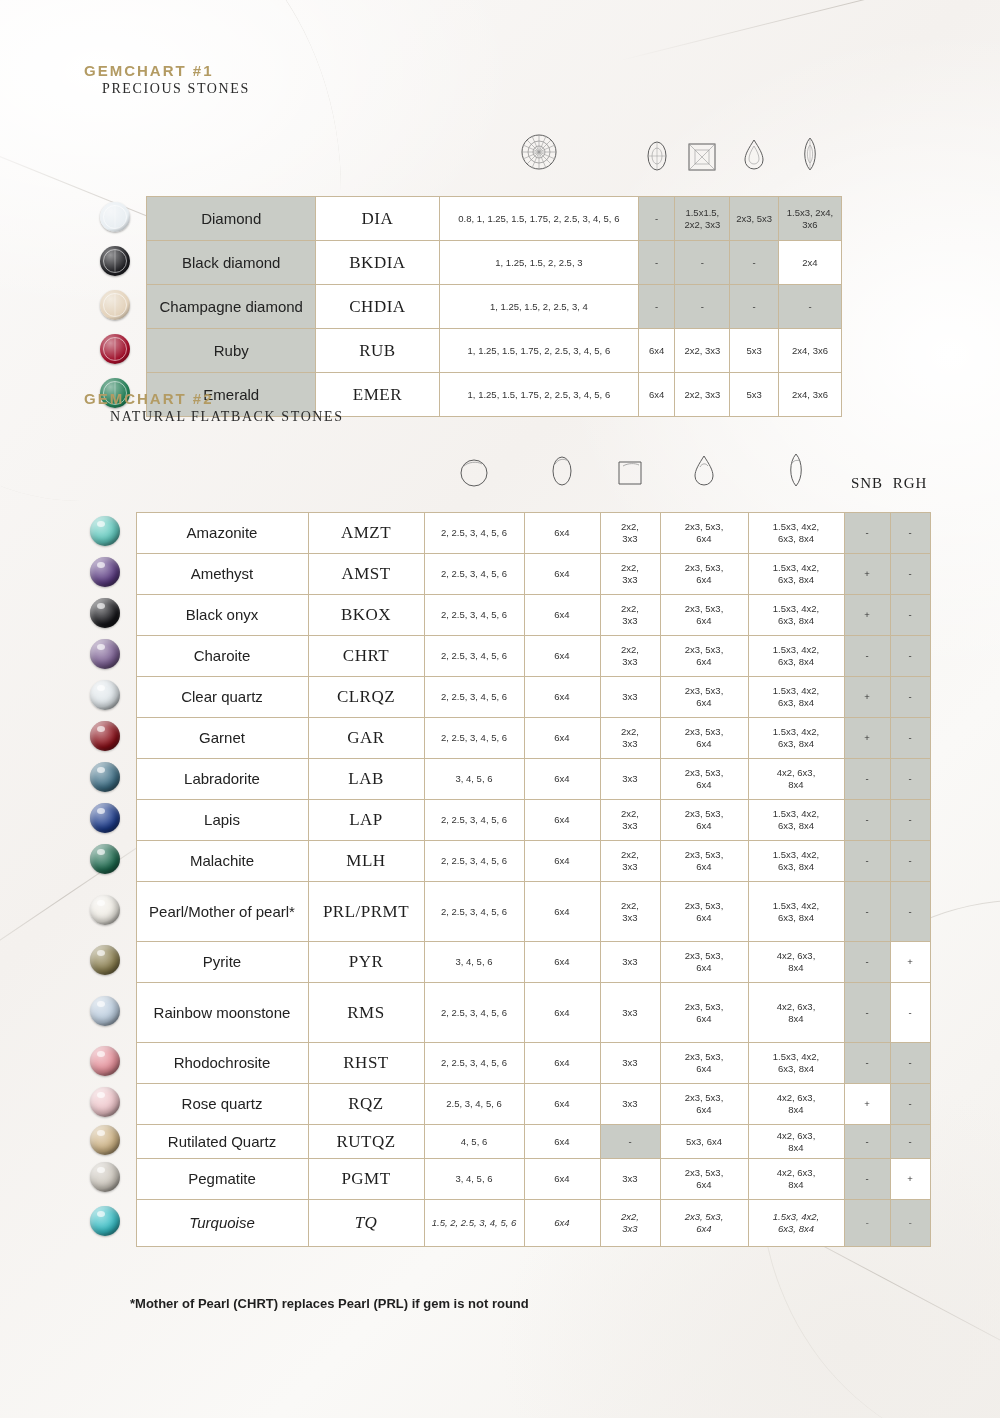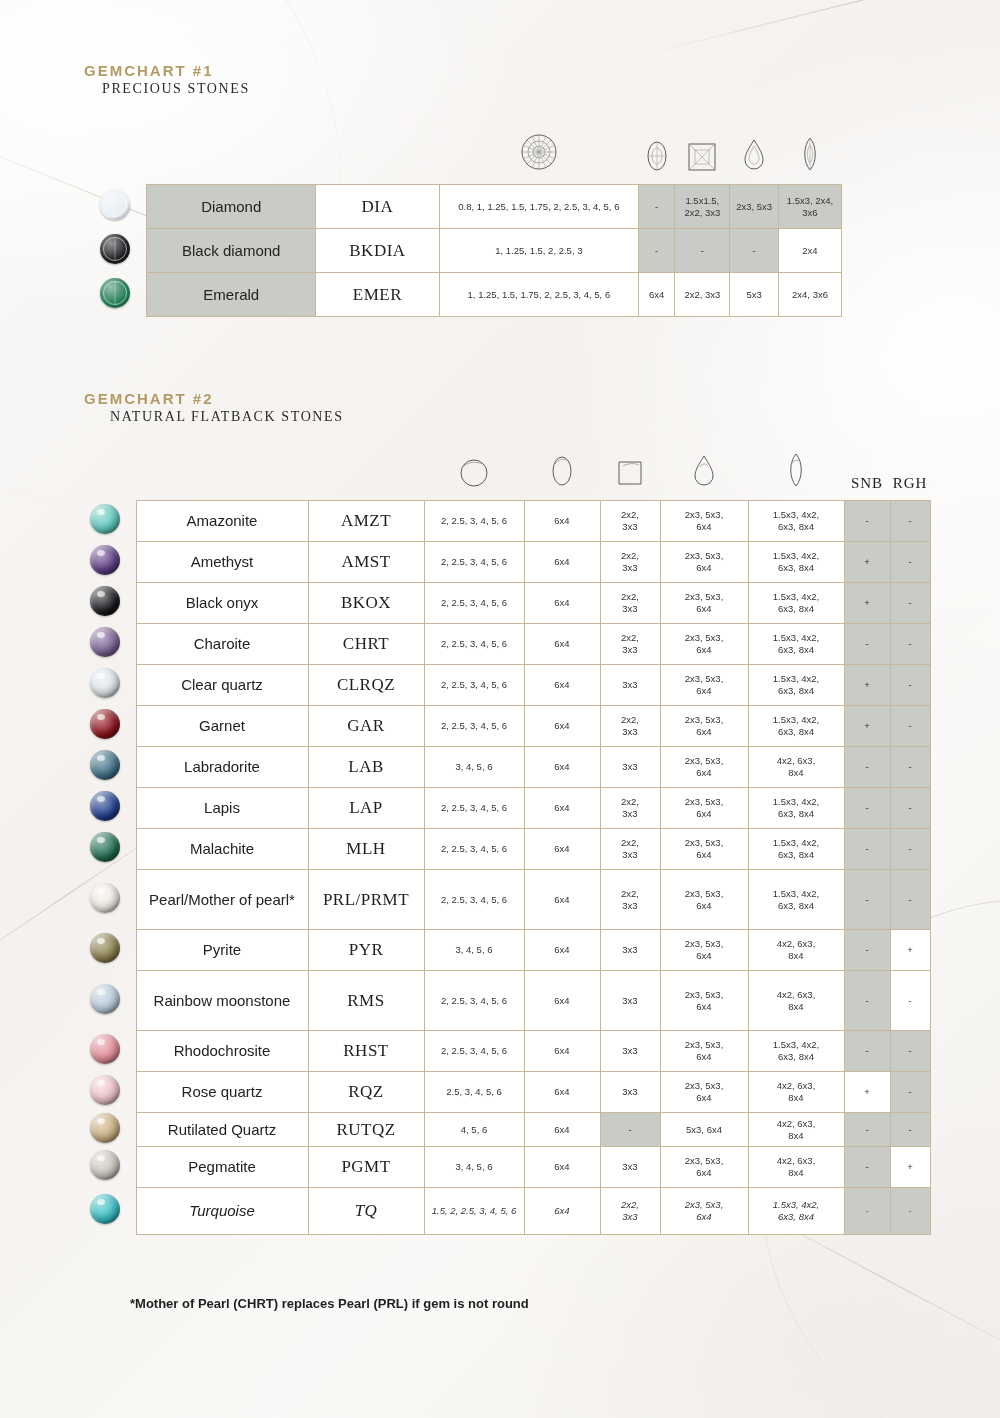--- a/index.html
+++ b/index.html
@@ -125,21 +125,21 @@
   }
   .grey { background: #c9ccc6 !important; }
   .white { background: #ffffff !important; }
 
   
   .icon-row td {
     border: none;
     background: transparent;
     height: 56px;
     vertical-align: bottom;
-    padding-bottom: 8px;
+    padding-bottom: 20px;
   }
   #table2 .icon-row td { height: 52px; }
   .hdr-label {
     font-family: "Liberation Serif", serif;
     font-size: 15px;
     letter-spacing: 1px;
     color: #1e1e1e;
     vertical-align: bottom;
     padding-bottom: 8px;
   }
@@ -291,20 +291,40 @@
         </tr>
         <tr style="height: 44px;">
           <td class="gem-cell"><span class="facet" style="background:radial-gradient(circle at 35% 30%, rgb(152,152,154), #1b1b1f 62%, rgb(12,12,14) 100%)"></span></td>
           <td class="name-cell">Black diamond</td>
           <td class="code-cell">BKDIA</td>
           <td class="size-cell white">1, 1.25, 1.5, 2, 2.5, 3</td>
           <td class="size-cell grey">-</td>
           <td class="size-cell grey">-</td>
           <td class="size-cell grey">-</td>
           <td class="size-cell white">2x4</td>
+        </tr>
+        <tr style="height: 44px;">
+          <td class="gem-cell"><span class="facet" style="background:radial-gradient(circle at 35% 30%, rgb(242,235,224), #e3d2bb 62%, rgb(102,95,84) 100%)"></span></td>
+          <td class="name-cell">Champagne diamond</td>
+          <td class="code-cell">CHDIA</td>
+          <td class="size-cell white">1, 1.25, 1.5, 2, 2.5, 3, 4</td>
+          <td class="size-cell grey">-</td>
+          <td class="size-cell grey">-</td>
+          <td class="size-cell grey">-</td>
+          <td class="size-cell grey">-</td>
+        </tr>
+        <tr style="height: 44px;">
+          <td class="gem-cell"><span class="facet" style="background:radial-gradient(circle at 35% 30%, rgb(211,146,158), #9d0d28 62%, rgb(71,6,18) 100%)"></span></td>
+          <td class="name-cell">Ruby</td>
+          <td class="code-cell">RUB</td>
+          <td class="size-cell white">1, 1.25, 1.5, 1.75, 2, 2.5, 3, 4, 5, 6</td>
+          <td class="size-cell white">6x4</td>
+          <td class="size-cell white">2x2, 3x3</td>
+          <td class="size-cell white">5x3</td>
+          <td class="size-cell white">2x4, 3x6</td>
         </tr>
         <tr style="height: 44px;">
           <td class="gem-cell"><span class="facet" style="background:radial-gradient(circle at 35% 30%, rgb(154,195,177), #1f7a52 62%, rgb(14,55,37) 100%)"></span></td>
           <td class="name-cell">Emerald</td>
           <td class="code-cell">EMER</td>
           <td class="size-cell white">1, 1.25, 1.5, 1.75, 2, 2.5, 3, 4, 5, 6</td>
           <td class="size-cell white">6x4</td>
           <td class="size-cell white">2x2, 3x3</td>
           <td class="size-cell white">5x3</td>
           <td class="size-cell white">2x4, 3x6</td>

